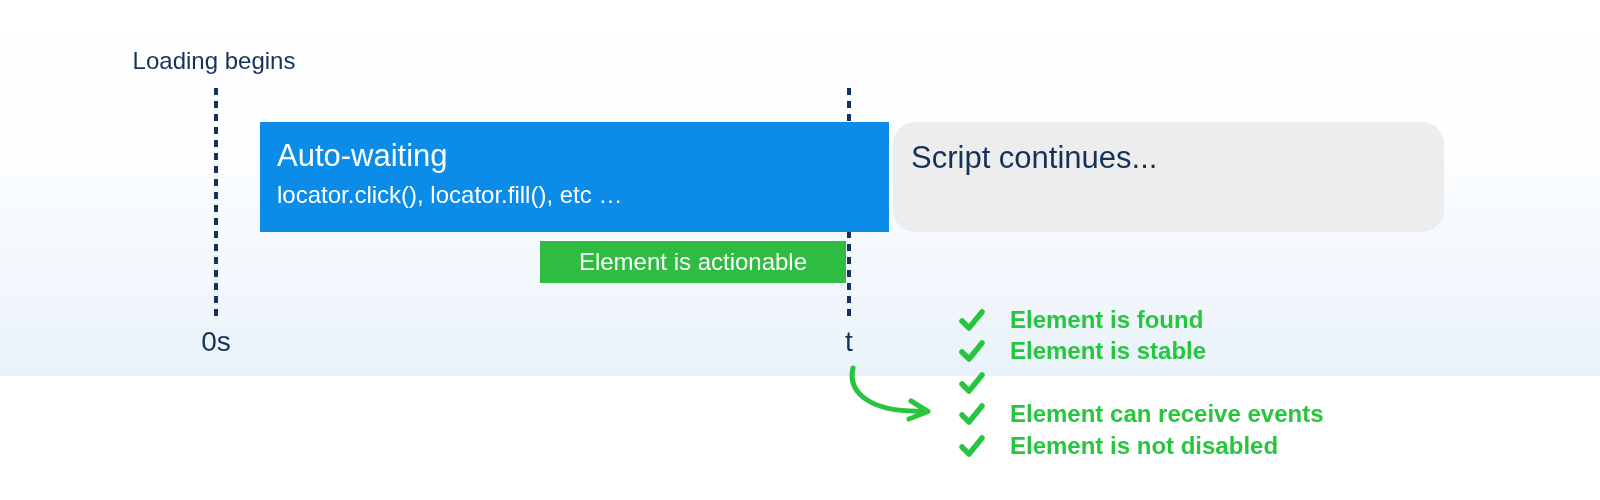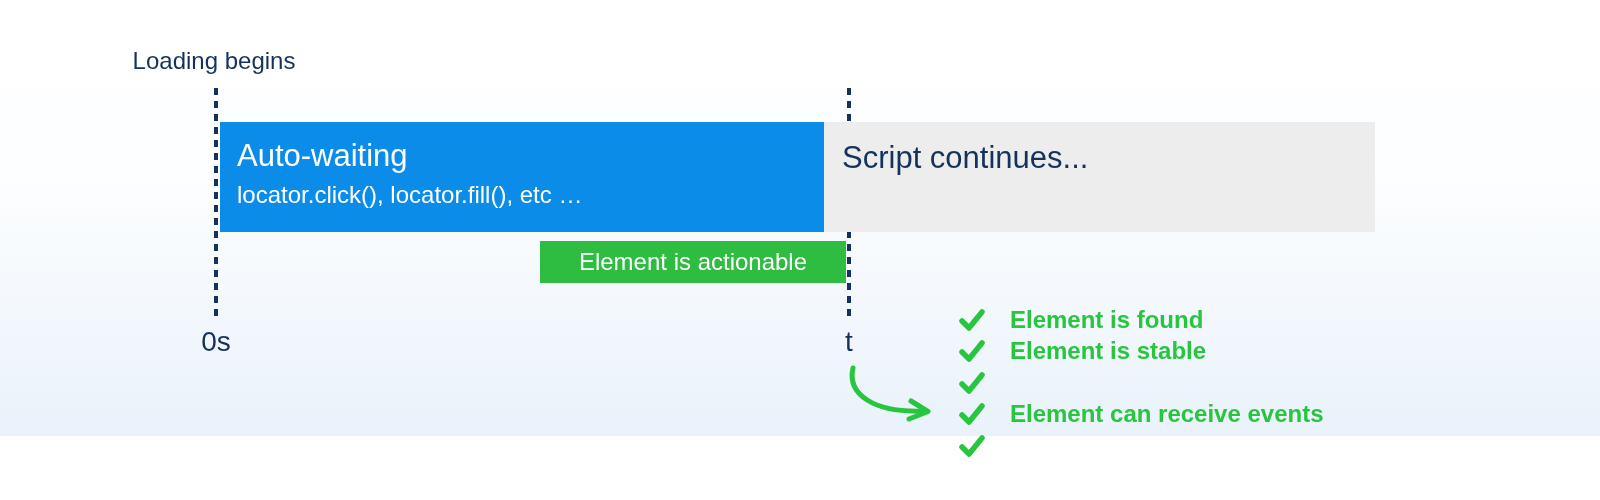--- a/index.html
+++ b/index.html
@@ -11,21 +11,21 @@
     --bgBottom:#e9f2fa;
   }
   *{margin:0;padding:0;box-sizing:border-box;}
   html,body{width:1600px;height:500px;}
   body{
     font-family:"Liberation Sans","DejaVu Sans",sans-serif;
     overflow:hidden;
   }
   .canvas{
     position:relative;
-    width:1600px;height:436px;
+    width:1600px;height:376px;
     background:linear-gradient(180deg,#ffffff 0%,#fdfeff 40%,var(--bgBottom) 100%);
     padding-left:32px;
   }
   .marker-label{
     position:absolute;
     top:47px;
     font-size:24px;
     font-weight:500;
     color:var(--navy);
     white-space:nowrap;
@@ -43,32 +43,34 @@
     top:326px;
     font-size:28px;
     color:var(--navy);
     transform:translateX(-50%);
     white-space:nowrap;
   }
   .bar{
     position:absolute;
     top:122px;
     height:110px;
+    margin-left:40px;
   }
   .bar.blue{
     left:220px;width:629px;
     background:var(--blue);
     color:#ffffff;
     padding:15px 0 0 17px;
   }
   .bar.gray{
-    left:824px;width:551px;
+    left:853px;width:551px;
     background:var(--grayBar);
     color:var(--navy);
     padding:17px 0 0 18px;
+    border-radius:22px;
   }
   .bar-title{
     font-size:31px;
     font-weight:500;
     line-height:37px;
     white-space:nowrap;
   }
   .bar.gray .bar-title{font-weight:400;}
   .bar-code{
     font-family:Liberation Sans, sans-serif;
@@ -176,16 +178,17 @@
           </svg>
       </span>
       <span class="check-label">Element can receive events</span>
     </div>
     <div class="check-row">
       <span class="icon">
         <svg width="28" height="26" viewBox="0 0 26 26">
             <path d="M3 14 L10 21 L23 5" fill="none" stroke="currentColor" stroke-width="5.5" stroke-linecap="round" stroke-linejoin="round"></path>
           </svg>
       </span>
+      <span class="check-label">Element is not disabled</span>
     </div>
   </div>
 
 </div>
 
 </body></html>

